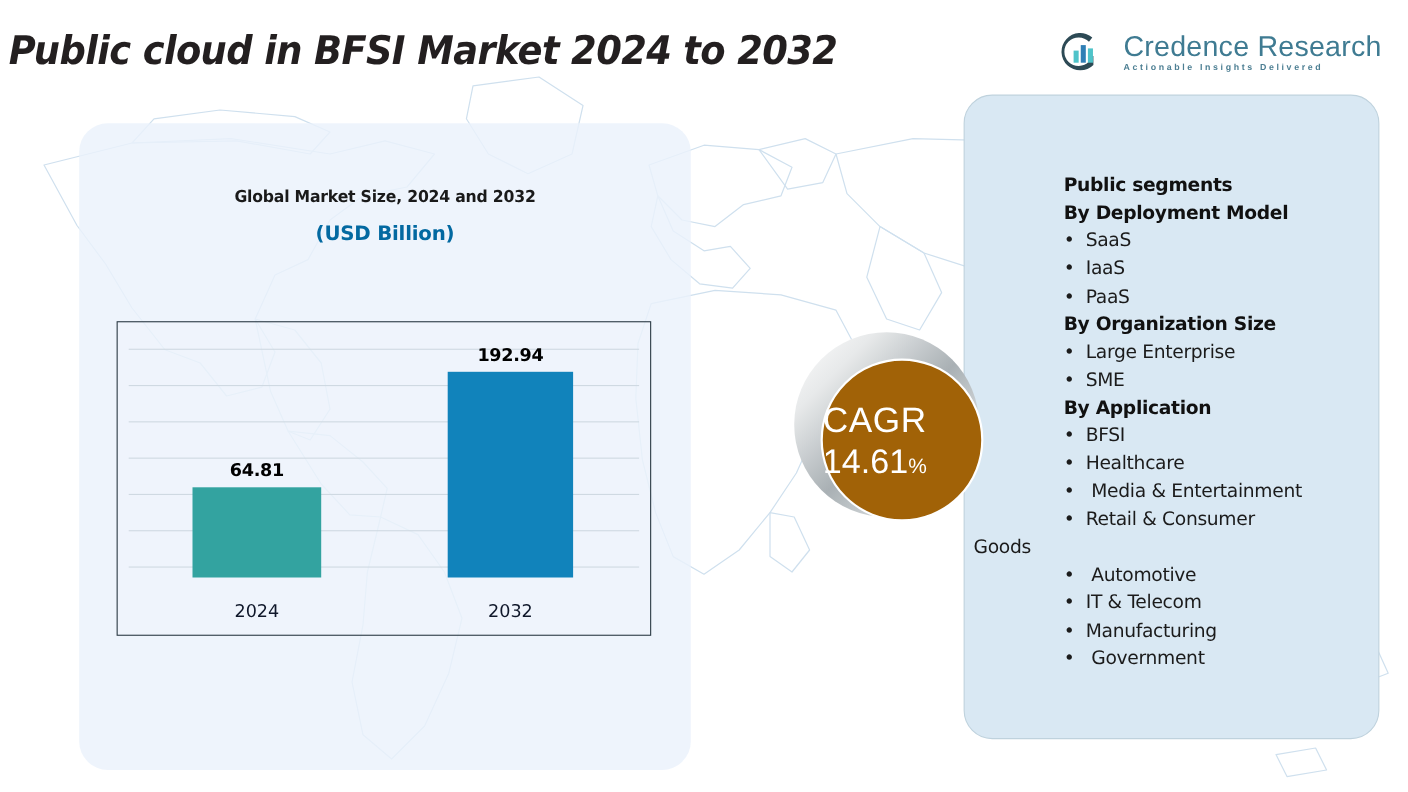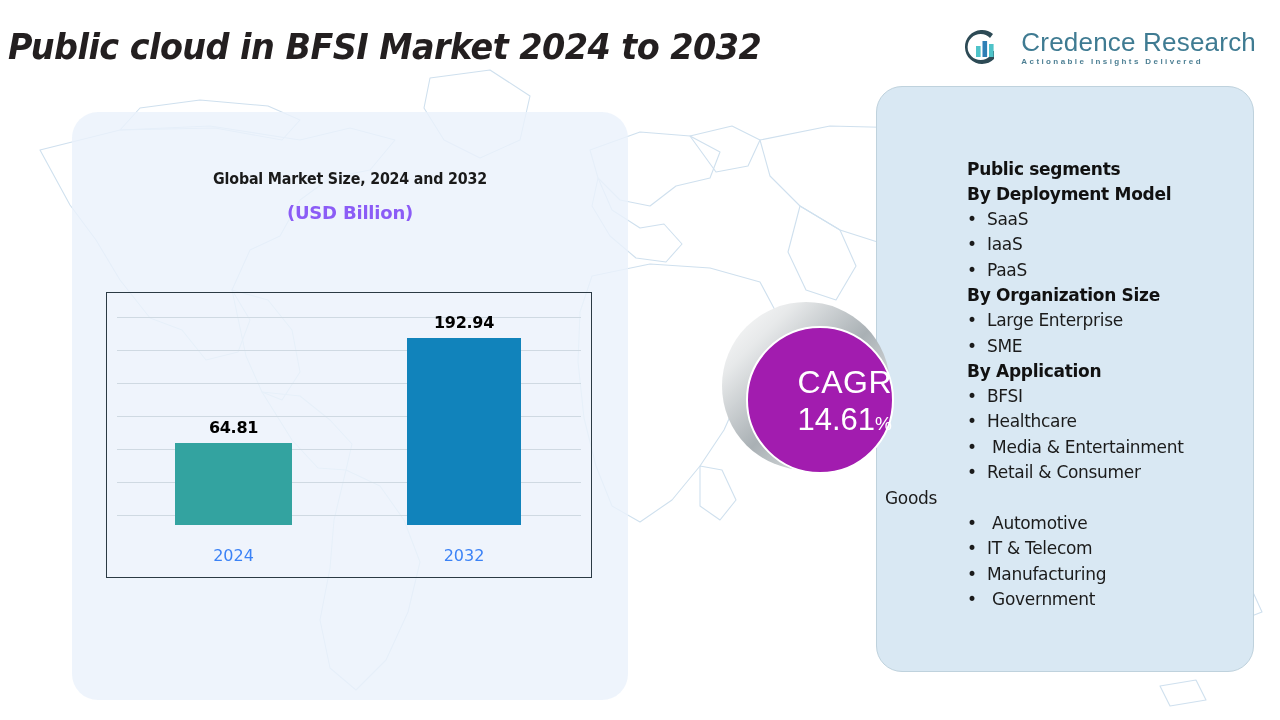--- a/index.html
+++ b/index.html
@@ -96,21 +96,21 @@
     transform: scaleX(0.95);
   }
   #chart-title-line2 {
     position: absolute;
     left: 0; right: 0;
     top: 90px;
     text-align: center;
     font-family: "DejaVu Sans", sans-serif;
     font-size: 18px;
     font-weight: bold;
-    color: #8b5cf6;
+    color: #0369a1;
     letter-spacing: -0.2px;
   }
 
   #plot-area {
     position: absolute;
     left: 34px;
     top: 180px;
     width: 486px;
     height: 286px;
     border: 1.4px solid #2b3a44;
@@ -136,21 +136,21 @@
     font-size: 16px;
     color: #000000;
     letter-spacing: -0.3px;
   }
   .bar-cat {
     position: absolute;
     bottom: 12px;
     text-align: center;
     font-family: "DejaVu Sans", sans-serif;
     font-size: 16px;
-    color: #3b82f6;
+    color: #0f172a;
   }
 
   
   #cagr-badge-wrap {
     position: absolute;
     left: 718px;
     top: 300px;
     width: 190px;
     height: 190px;
     z-index: 4;
@@ -164,26 +164,26 @@
     border-radius: 50%;
     background: linear-gradient(135deg, #ffffff 0%, #e7e9ea 22%, #a9b0b4 52%, #cfd4d6 72%, #f4f6f6 100%);
   }
   #cagr-circle {
     position: absolute;
     left: 28px;
     top: 26px;
     width: 148px;
     height: 148px;
     border-radius: 50%;
-    background: #a21caf;
+    background: #a16207;
     border: 2.5px solid #ffffff;
     box-sizing: border-box;
     display: flex;
     flex-direction: column;
-    align-items: flex-end;
+    align-items: flex-start;
     justify-content: center;
     color: #ffffff;
   }
   #cagr-label {
     font-size: 32px;
     letter-spacing: 0.5px;
     font-family: "Liberation Sans", sans-serif;
     line-height: 1;
   }
   #cagr-value-row {

